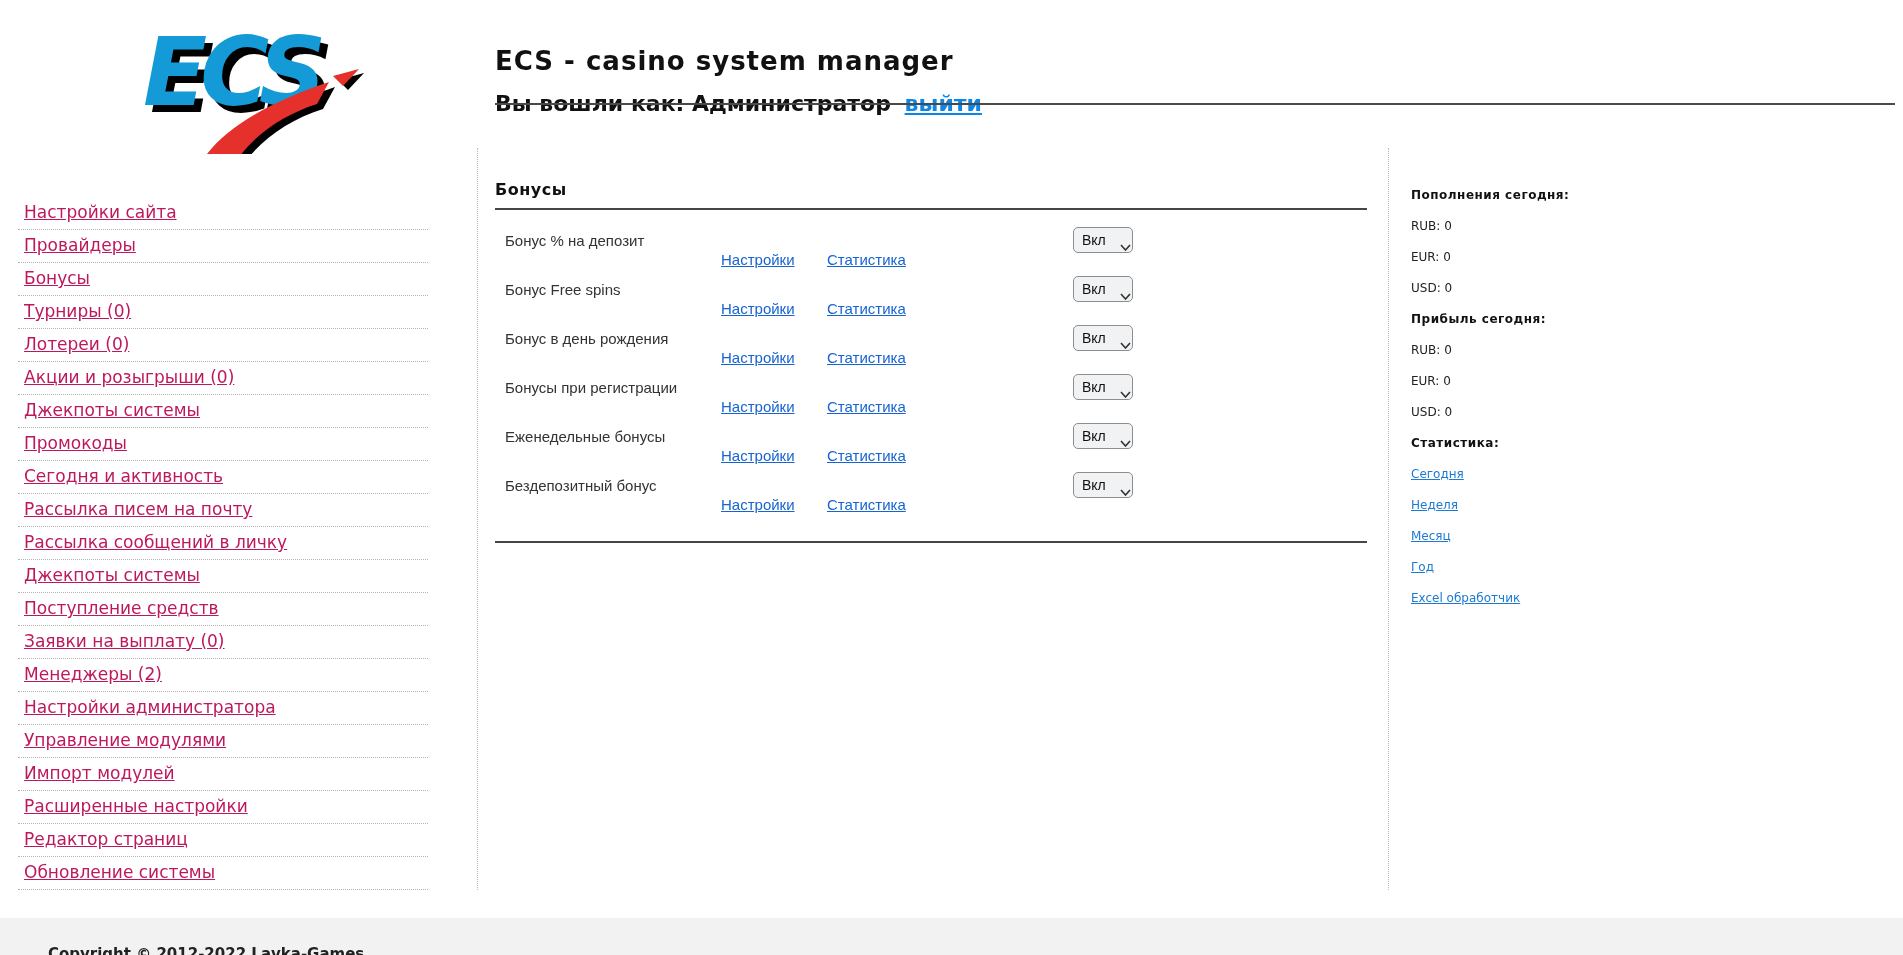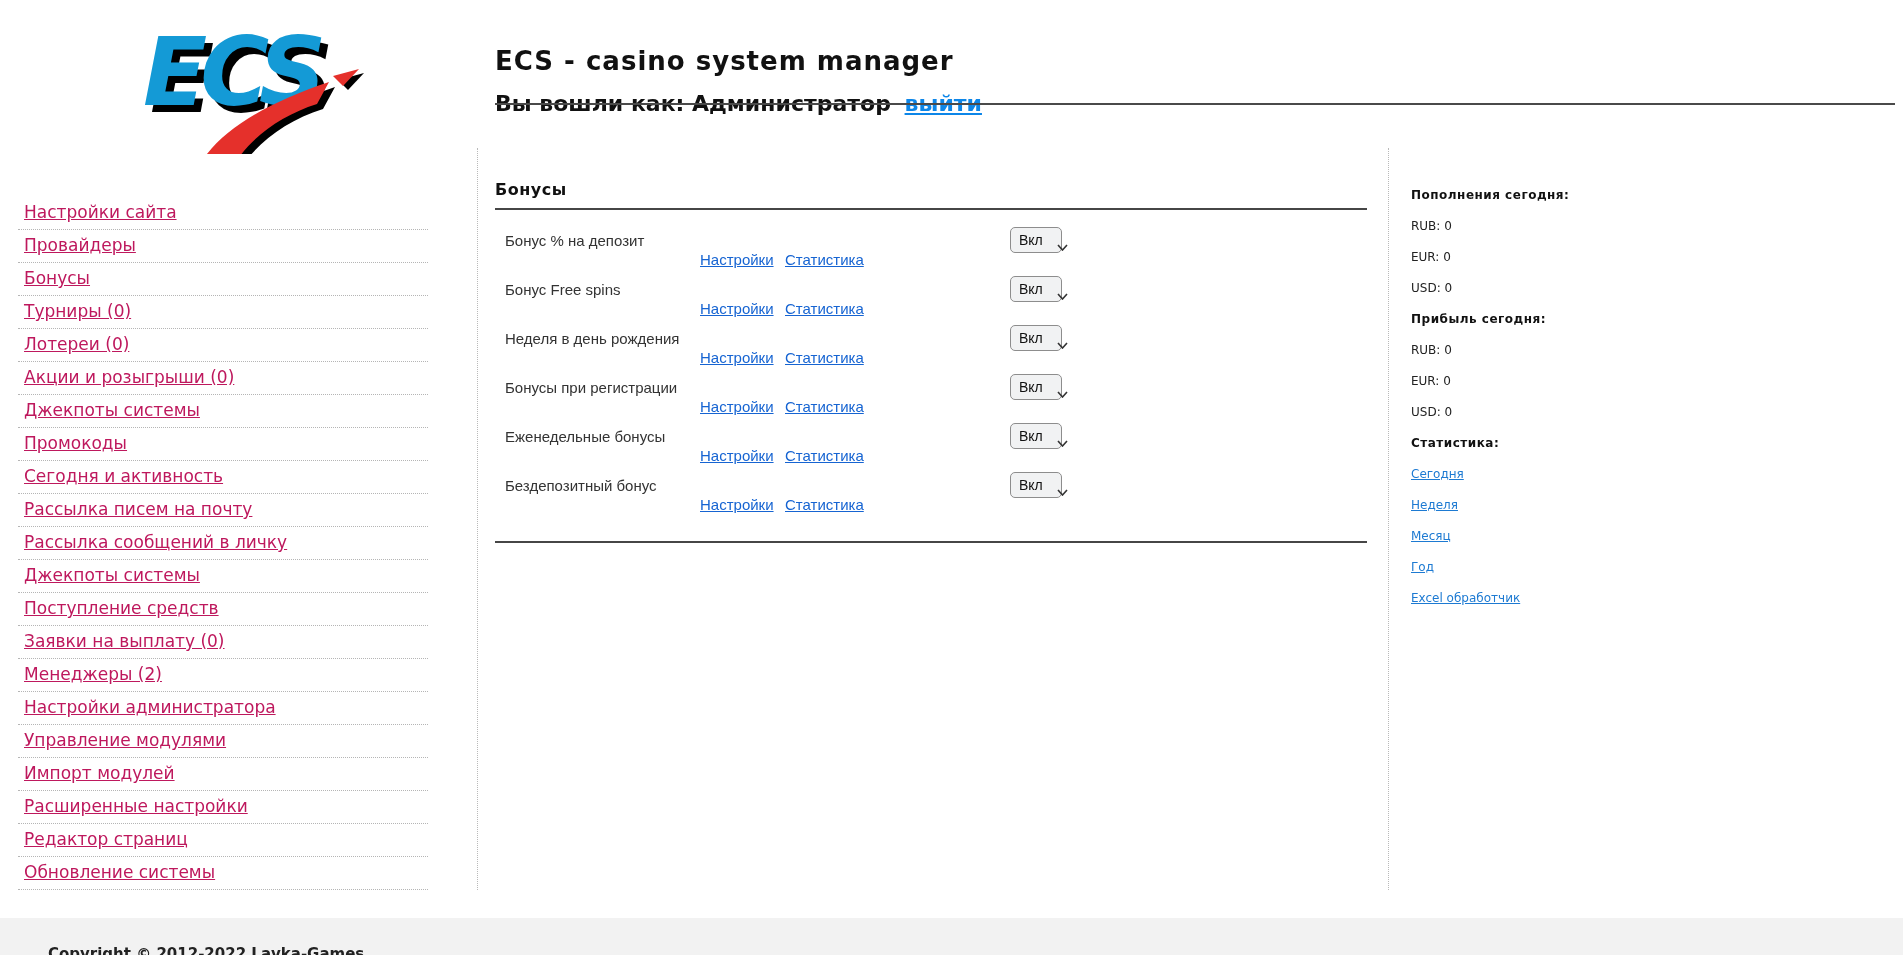--- a/index.html
+++ b/index.html
@@ -23,24 +23,24 @@
                border-bottom:1px dotted #b5b5b5; color:#be185d; cursor:pointer; }
 
   .content { width:912px; border-left:1px dotted #b9b9b9; border-right:1px dotted #b9b9b9;
              padding:32px 21px 0 17px; }
   .content-title { font-size:16px; font-weight:bold; letter-spacing:.5px; color:#111; }
   .content-rule { border-top:2px solid #464646; margin-top:9px; }
   .bottom-rule  { border-top:2px solid #464646; margin-top:35px; }
   .rows { margin-top:2px; }
   .bonus-row { height:49px; display:grid; grid-template-columns:195px 85px 225px 70px;
                align-items:center; padding-left:10px;
-               font-family:"Liberation Sans", sans-serif; font-size:15px; color:#333; }
+               font-family:"Liberation Sans", sans-serif; font-size:15px; color:#333;gap:21px; }
   .bonus-row a { color:#1664d2; text-decoration:underline;margin-top:39px; }
   .select-wrap { position:relative; width:64px; }
-  .select-wrap select { -webkit-appearance:none; appearance:none; width:52px; height:26px;
+  .select-wrap select { -webkit-appearance:none; appearance:none; width:60px; height:26px;
                border:1px solid #8d8d8d; border-radius:5px; background:#f1f2f3;
                padding:0 18px 1px 8px; font-family:"Liberation Sans", sans-serif;
                font-size:14px; color:#111; }
   .select-wrap .chev { position:absolute; right:6px; top:10px; pointer-events:none; }
 
   .right { flex:1; padding:38px 0 0 22px; font-size:12px; }
   .r-head { font-weight:bold; letter-spacing:.5px; margin-bottom:12px; line-height:19px; color:#111; }
   .r-item { margin-bottom:12px; line-height:19px; color:#222; }
   .r-link { display:block; margin-bottom:12px; line-height:19px;
             color:#1d7ad2; text-decoration:underline; }
@@ -121,21 +121,21 @@
         <a href="#">Настройки</a>
         <a href="#">Статистика</a>
         <span class="select-wrap">
           <select><option>Вкл</option></select>
           <span class="chev"><svg width="11" height="7">
                 <path d="M1 1 L5.5 6 L10 1" stroke="#333" stroke-width="1.6" fill="none"></path>
               </svg></span>
         </span>
       </div>
       <div class="bonus-row">
-        <span>Неделя в день рождения</span>
+        <span>Бонус в день рождения</span>
         <a href="#">Настройки</a>
         <a href="#">Статистика</a>
         <span class="select-wrap">
           <select><option>Вкл</option></select>
           <span class="chev"><svg width="11" height="7">
                 <path d="M1 1 L5.5 6 L10 1" stroke="#333" stroke-width="1.6" fill="none"></path>
               </svg></span>
         </span>
       </div>
       <div class="bonus-row">

